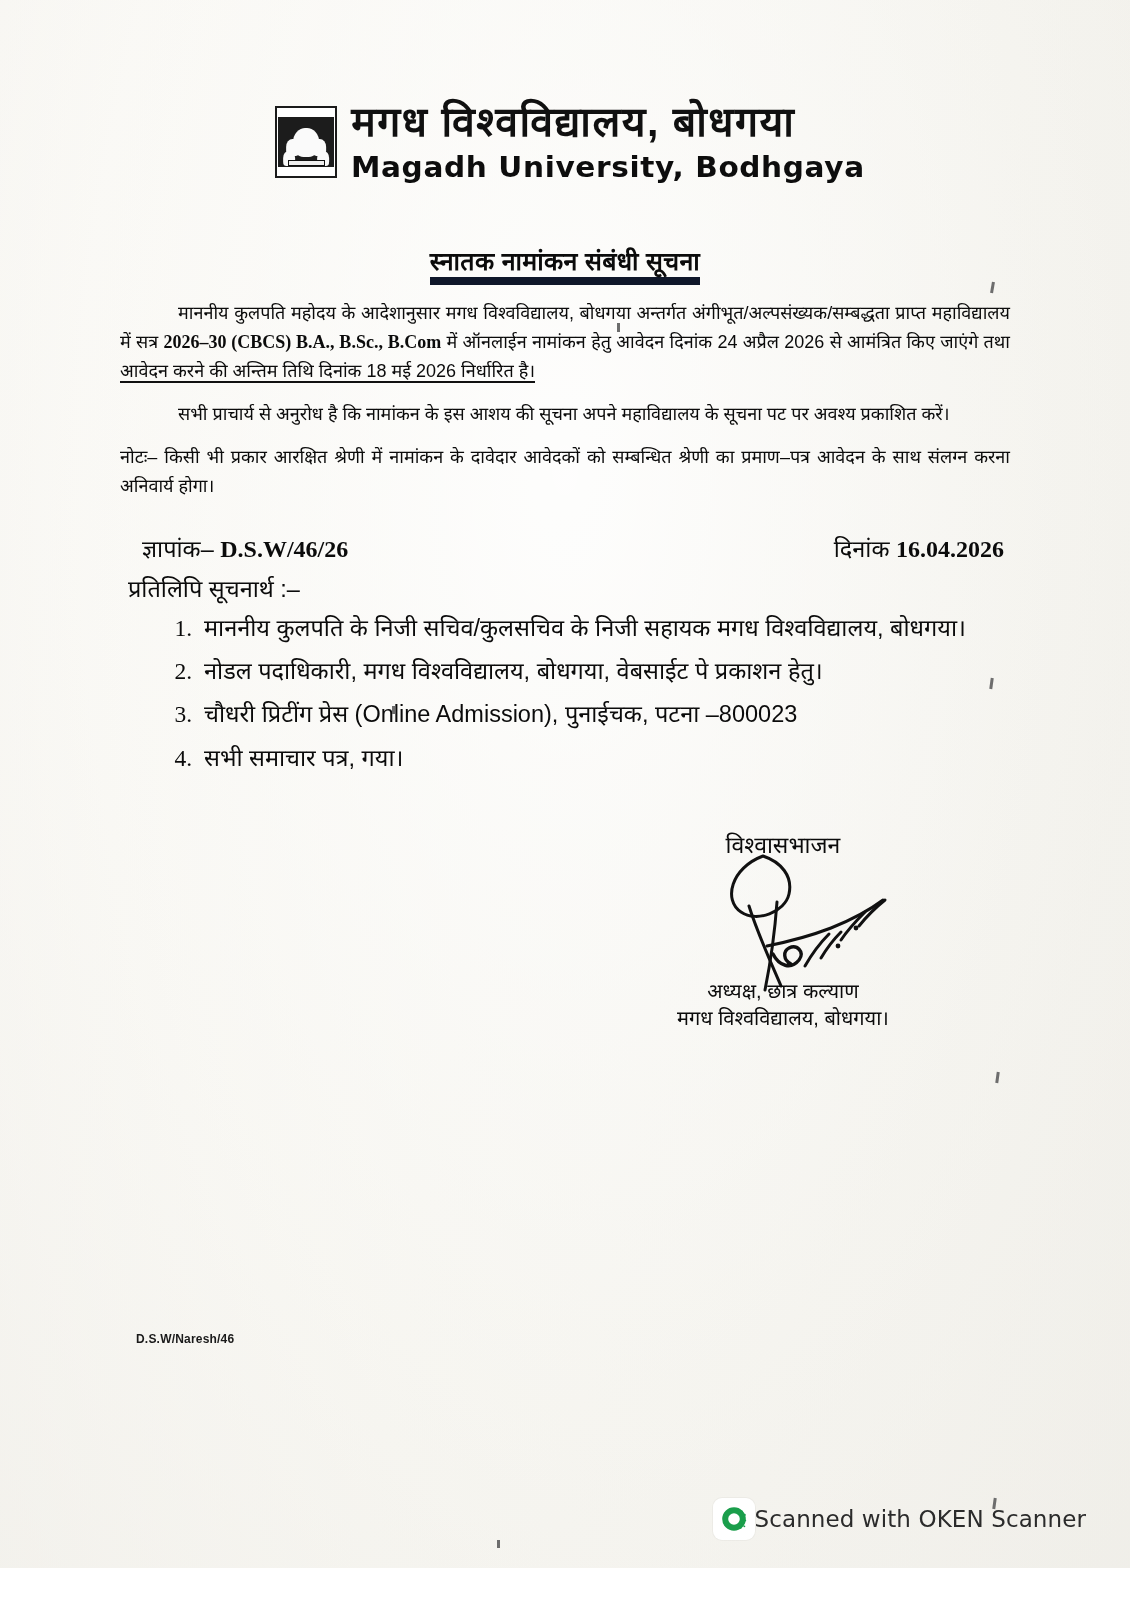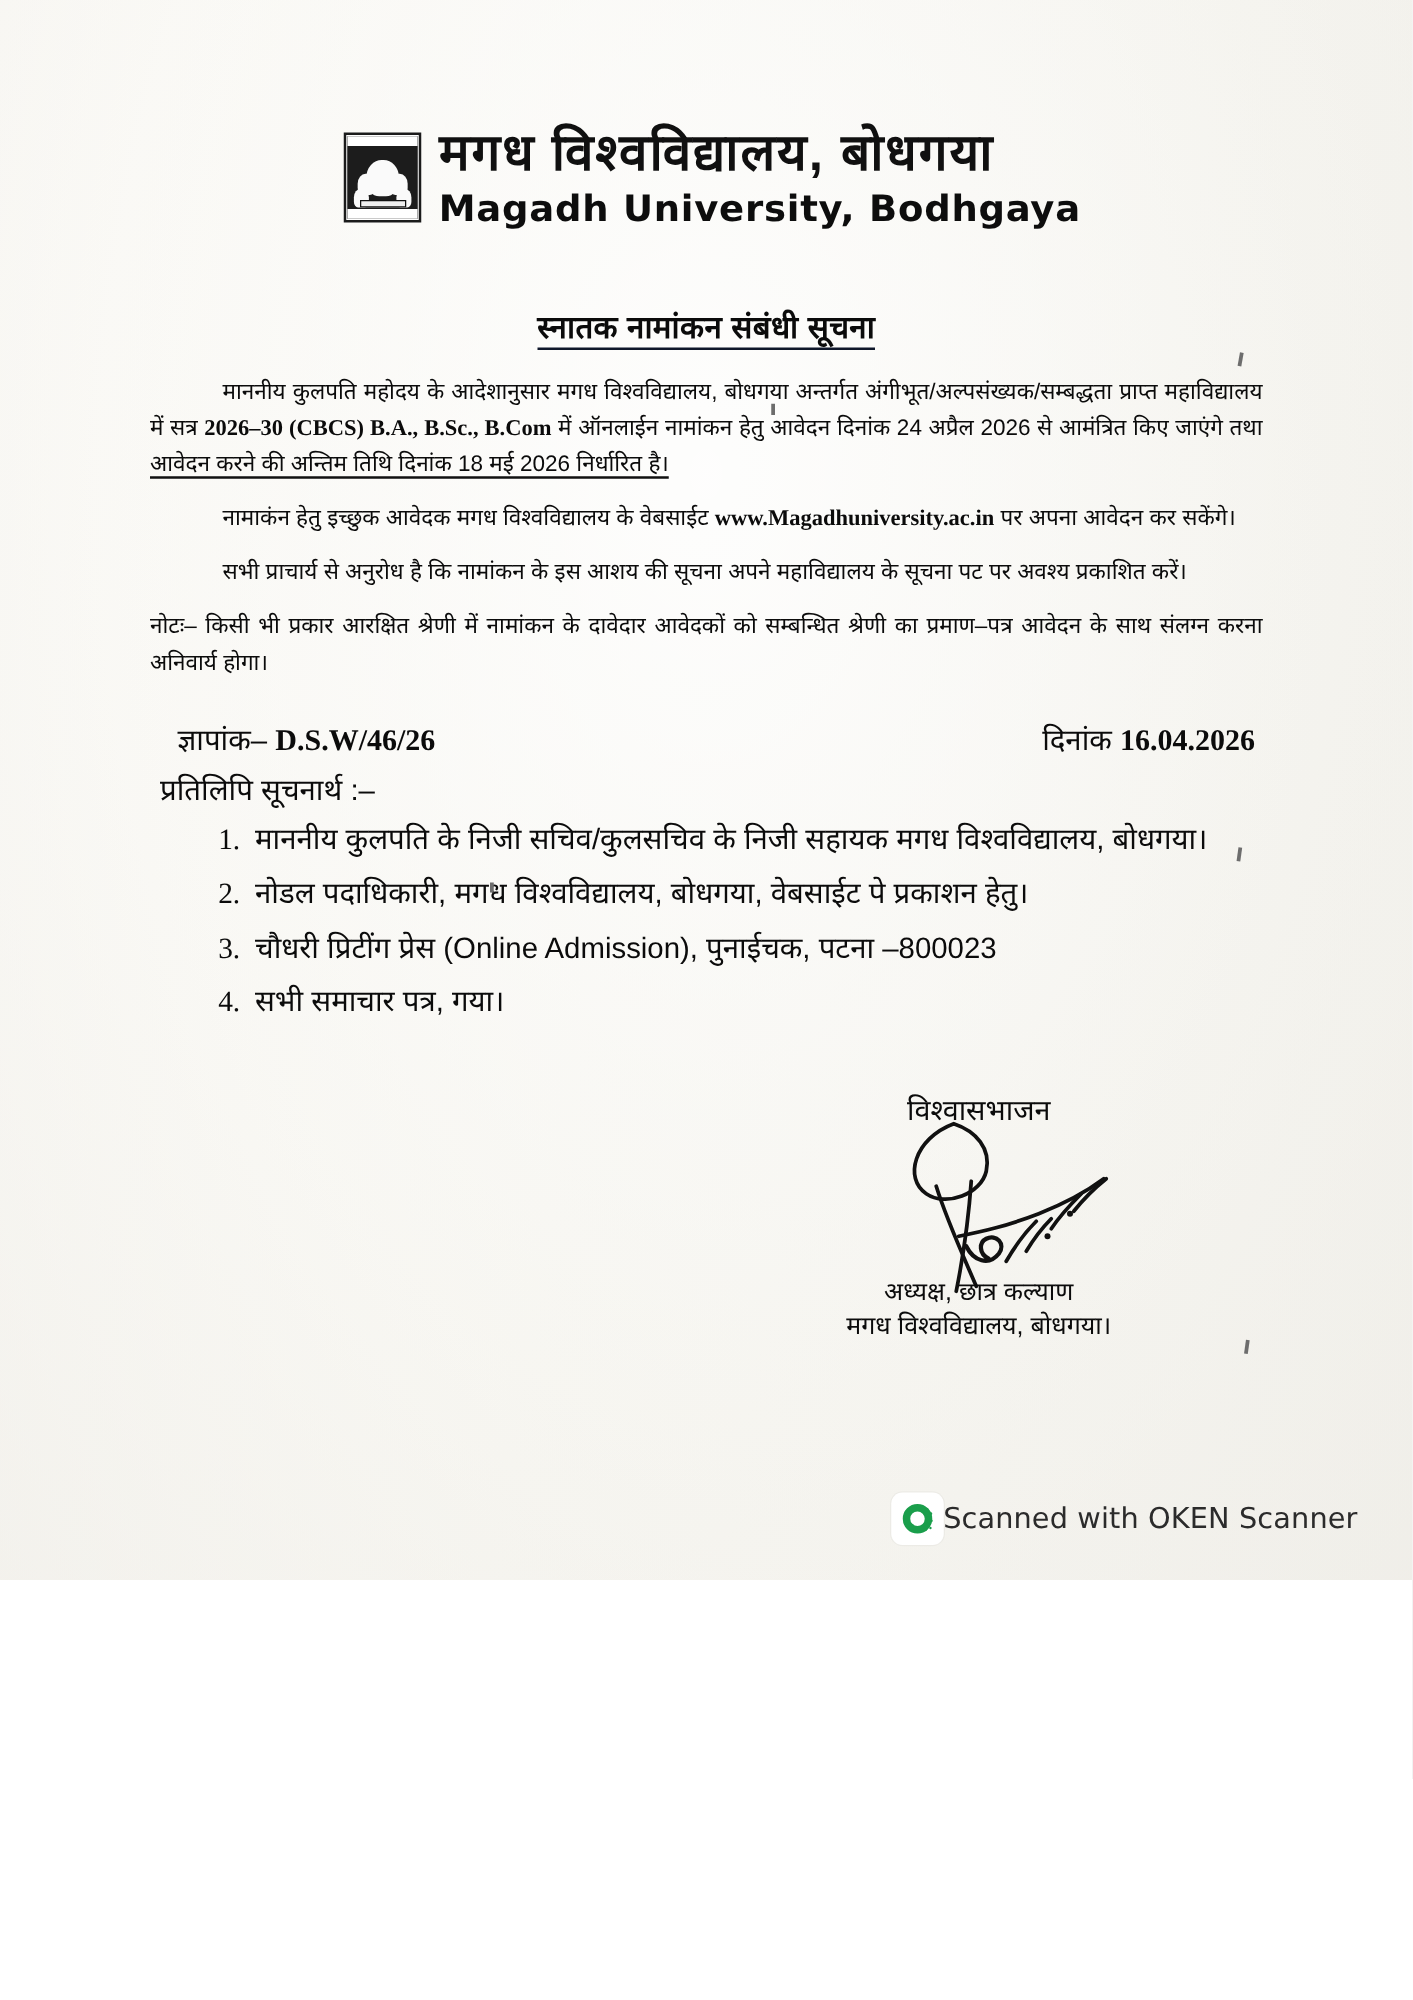--- a/index.html
+++ b/index.html
@@ -6,22 +6,22 @@
     margin: 0;
     padding: 0;
     background: #ffffff;
   }
   body {
     font-family: "Liberation Serif", serif;
   }
   .page {
     position: relative;
     width: 1130px;
-    height: 1264px;
-    background: #e5e5e5;
+    height: 1568px;
+    background: #fca5a5;
     overflow: hidden;
   }
   
   .paper-tone {
     position: absolute;
     inset: 0;
     background:
       radial-gradient(ellipse at 50% 30%, rgba(255,255,255,0.85) 0%, rgba(250,249,245,0.2) 60%, rgba(238,236,230,0.55) 100%),
       linear-gradient(100deg, #fbfaf7 0%, #f6f5f0 45%, #f2f1ec 100%);
     pointer-events: none;
@@ -120,21 +120,21 @@
   }
   .doc-title {
     text-align: center;
     font-family: "Liberation Sans", sans-serif;
     font-size: 25px;
     font-weight: 700;
     letter-spacing: 0.3px;
     margin-bottom: 22px;
   }
   .doc-title span {
-    border-bottom: 2px solid #0f172a;
+    border-bottom: 8px solid #0f172a;
     padding-bottom: 2px;
   }
   p.para {
     font-family: "Liberation Sans", sans-serif;
     font-size: 18px;
     line-height: 1.62;
     text-align: justify;
     text-justify: inter-word;
     margin: 0 0 14px 0;
     text-indent: 58px;
@@ -300,21 +300,20 @@
     </div>
 
     <div class="doc-body">
 
       <div class="doc-title">
         <span>स्नातक नामांकन संबंधी सूचना</span>
       </div>
 
       <p class="para"><span>माननीय कुलपति महोदय के आदेशानुसार मगध विश्वविद्यालय, बोधगया अन्तर्गत अंगीभूत/अल्पसंख्यक/सम्बद्धता प्राप्त महाविद्यालय में सत्र </span><span class="serif-bold">2026–30 (CBCS) B.A., B.Sc., B.Com</span><span> में ऑनलाईन नामांकन हेतु आवेदन दिनांक 24 अप्रैल 2026 से आमंत्रित किए जाएंगे तथा </span><span class="u-line">आवेदन करने की अन्तिम तिथि दिनांक 18 मई 2026 निर्धारित है।</span></p>
 
-      <p class="para"><span>नामाकंन हेतु इच्छुक आवेदक मगध विश्वविद्यालय के वेबसाईट </span><span class="serif-bold">www.Magadhuniversity.ac.in</span><span> पर अपना आवेदन कर सकेंगे।</span></p>
 
       <p class="para">सभी प्राचार्य से अनुरोध है कि नामांकन के इस आशय की सूचना अपने महाविद्यालय के सूचना पट पर अवश्य प्रकाशित करें।</p>
 
       <p class="para no-indent">नोटः– किसी भी प्रकार आरक्षित श्रेणी में नामांकन के दावेदार आवेदकों को सम्बन्धित श्रेणी का प्रमाण–पत्र आवेदन के साथ संलग्न करना अनिवार्य होगा।</p>
 
       <div class="memo-row">
         <div>
           <span>ज्ञापांक–</span>
           <span class="strong-serif">D.S.W/46/26</span>
         </div>

